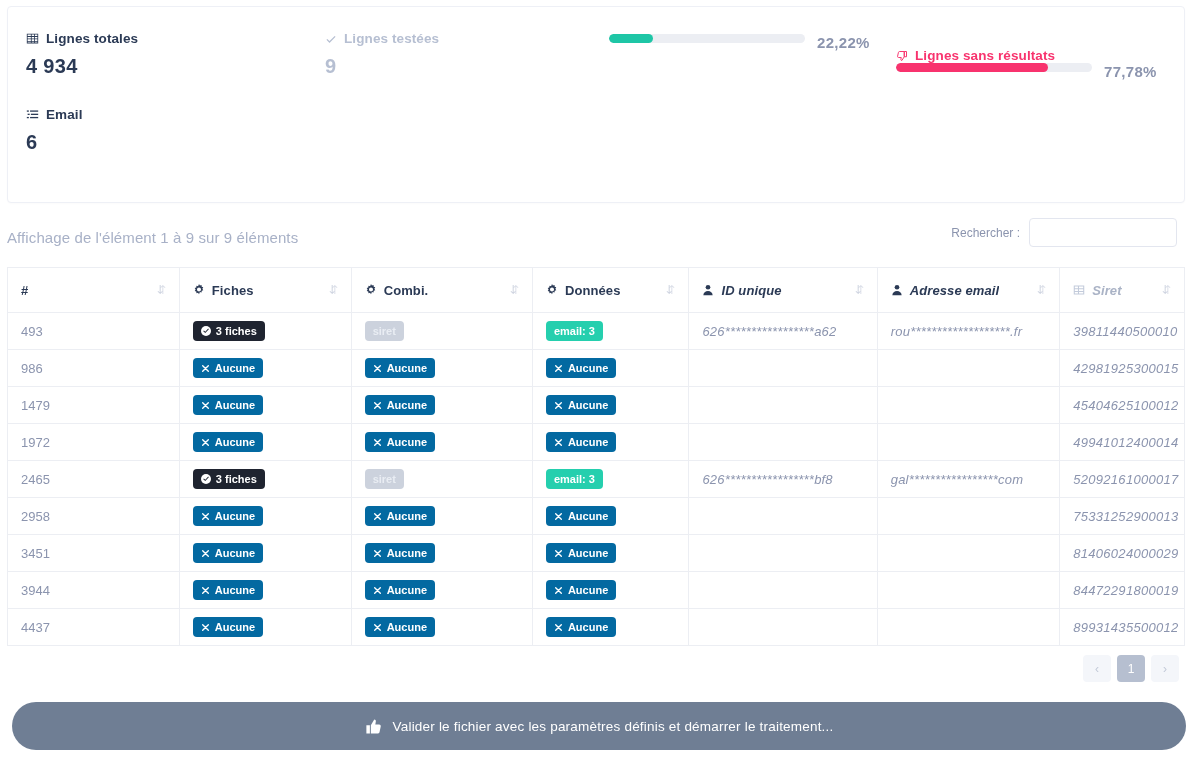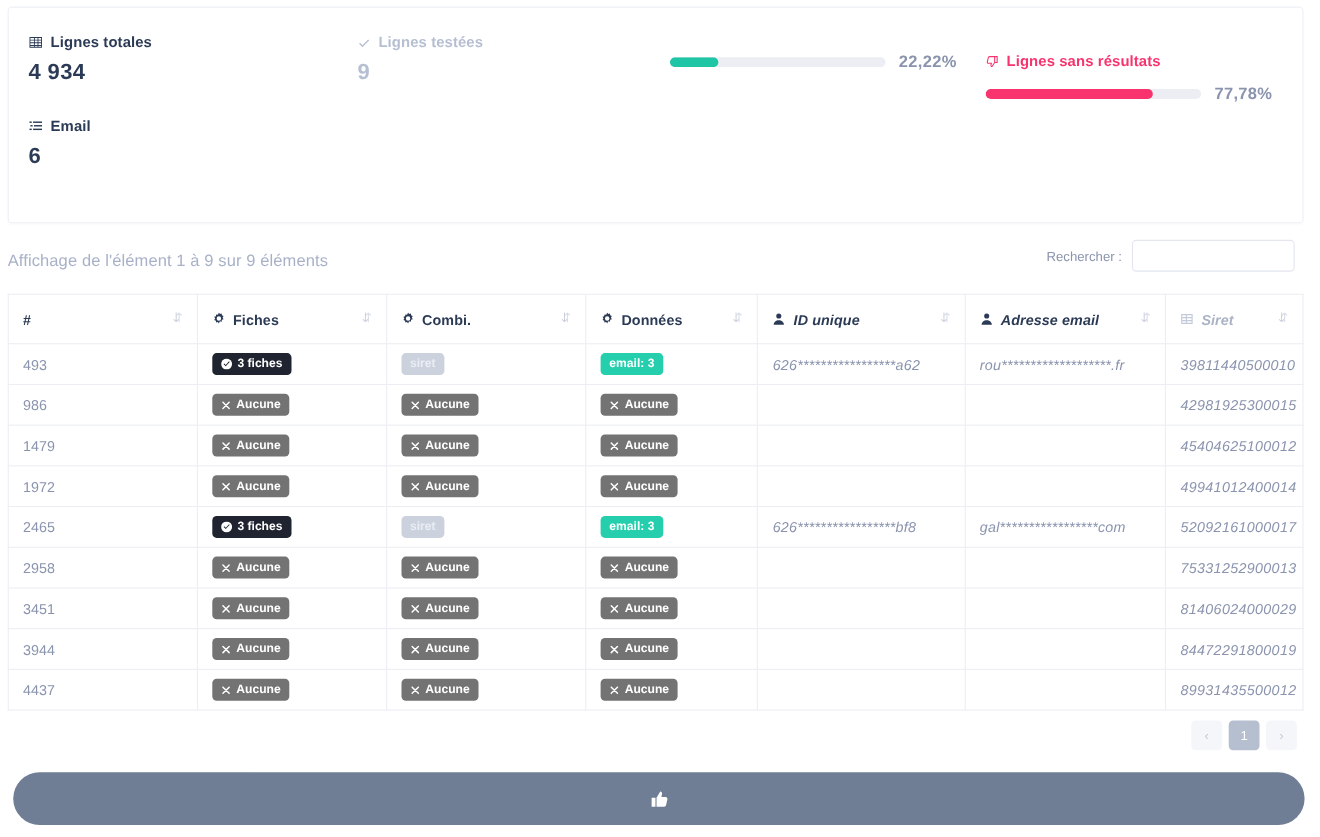--- a/index.html
+++ b/index.html
@@ -25,21 +25,21 @@
   }
   .stat-label.muted { color: #b6bfd2; font-weight: 600; }
   .stat-label.teal { color: #1ec6a6; font-weight: 700; }
   .stat-label.pink { color: #f8336e; font-weight: 700; }
   .stat-value { font-size: 20px; font-weight: 700; color: #2b3a55; margin-top: 9px; letter-spacing: .3px; }
   .stat-value.muted { color: #b6bfd2; font-weight: 600; }
 
   .ico { display:inline-block; line-height:0; }
   .ico svg { display:block; }
 
-  .bar-row { display:flex; align-items:center; gap: 12px; margin-top: 14px; }
+  .bar-row { display:flex; gap: 12px; }
   .bar-track { width: 196px; height: 9px; border-radius: 5px; background: #eceef3; overflow: hidden; }
   .bar-fill { height: 100%; border-radius: 5px; }
   .bar-fill.teal { background: #1ec6a6; }
   .bar-fill.pink { background: #f8336e; }
   .bar-pct { font-size: 15px; font-weight: 700; color: #8b94ae; letter-spacing: .3px; }
 
   
   .table-info {
     position: absolute; left: 7px; top: 229px;
     font-size: 15px; color: #a8b1c7; letter-spacing: .1px;
@@ -80,21 +80,21 @@
   td.siret-cell { font-style: italic; color: #ccd3e2; font-size: 12.5px; letter-spacing:.3px; }
   td.num-cell { color: #8b94ae; font-size: 13px; }
 
   .badge {
     display: inline-flex; align-items: center; gap: 5px;
     border-radius: 4px; padding: 4px 8px;
     font-size: 11px; font-weight: 700; color: #fff; line-height: 1.1;
     white-space: nowrap;
   }
   .badge.dark { background: #1f2430; }
-  .badge.pink { background: #737373; font-weight: 600; font-size: 11px; }
+  .badge.pink { background: #0369a1; font-weight: 600; font-size: 11px; }
   .badge.teal { background: #25cfae; font-weight: 600; }
   .badge.grey { background: #ccd2dd; color: #e9edf3; font-weight: 600; }
   .badge .bico { font-size: 10px; line-height: 1; display:inline-flex; }
 
   
   .pager { position: absolute; right: 13px; top: 655px; display: flex; gap: 6px; }
   .pg {
     width: 28px; height: 27px; border-radius: 4px;
     display: flex; align-items: center; justify-content: center;
     font-size: 12px; color: #c3cad8; background: #f4f6fa; border: none;
@@ -580,15 +580,16 @@
     <button class="pg active">1</button>
     <button class="pg">›</button>
   </div>
 
   <button class="cta">
     <span class="thumb">
       <svg width="17" height="17" viewBox="0 0 16 16" fill="#ffffff">
           <path d="M5.5 14.5V6.8l3.2-5.3c1 0 1.7.9 1.5 1.9l-.5 2.8h3.6c1 0 1.7.9 1.5 1.9l-1.1 5c-.2.9-.9 1.4-1.8 1.4H5.5zM1.3 6.8h3.3v7.7H1.3z"></path>
         </svg>
     </span>
+    <span>Valider le fichier avec les paramètres définis et démarrer le traitement...</span>
   </button>
 
 </div>
 
 </body></html>

